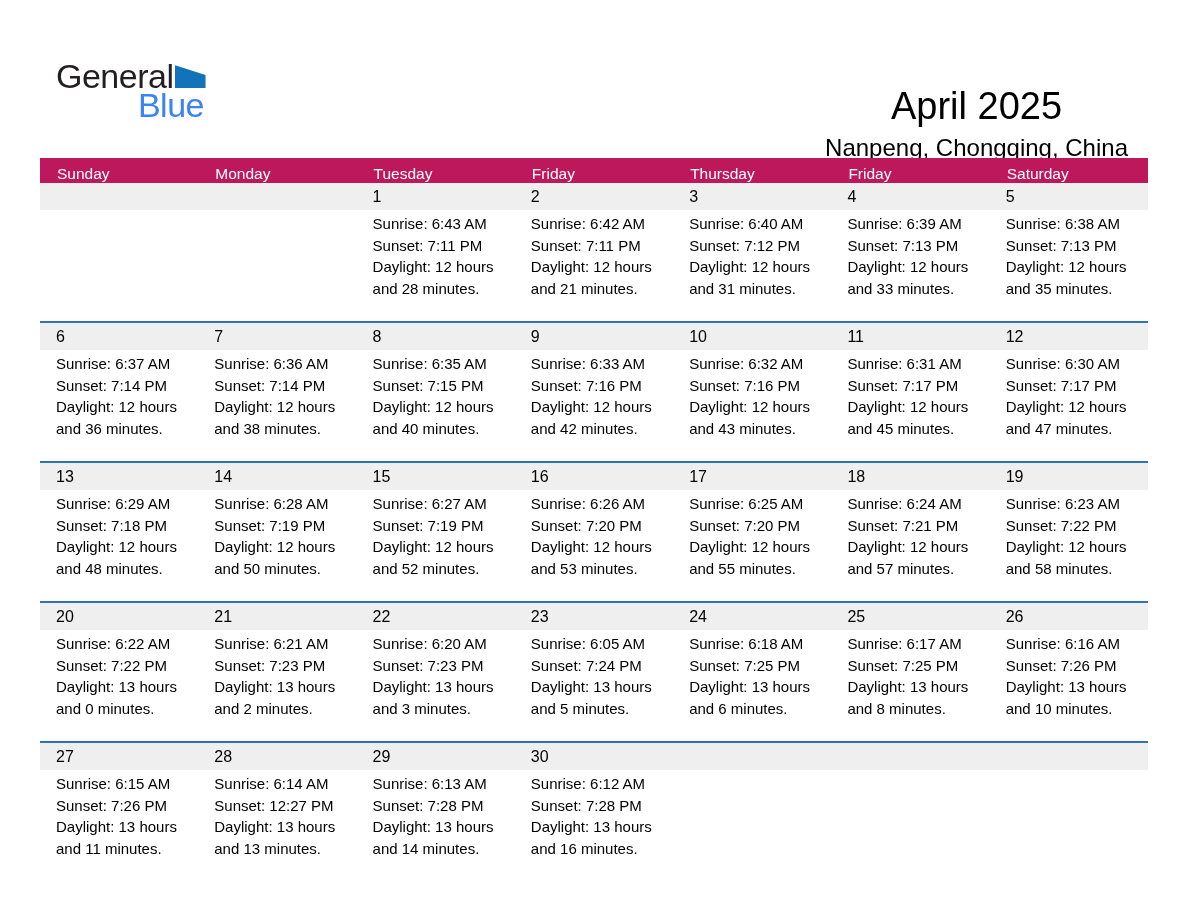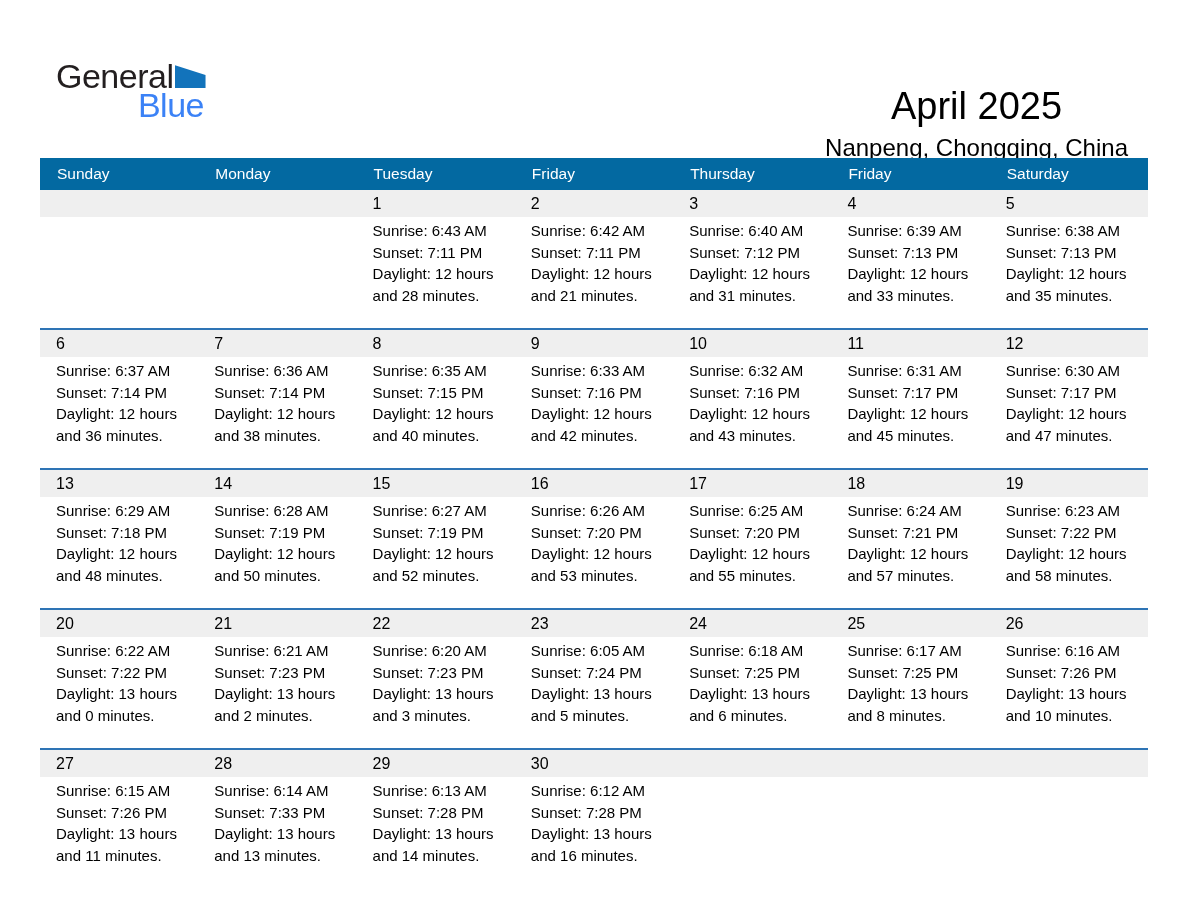--- a/index.html
+++ b/index.html
@@ -26,23 +26,23 @@
     text-align:right;padding-right:2px;margin-top:-4px;
   }
   
   .title-block{position:absolute;right:60px;top:56px;text-align:center;margin-top:28px;}
   .month-title{font-size:38px;line-height:44px;font-weight:400;color:#000;}
   .location{font-size:24px;line-height:32px;font-weight:400;color:#000000;margin-top:4px;}
   
   .calendar-wrap{position:absolute;left:40px;right:40px;top:158px;}
   table.calendar{width:100%;border-collapse:collapse;table-layout:fixed;}
   table.calendar th{
-    background:#0369a1;color:#ffffff;
+    background:#be185d;color:#ffffff;
     font-weight:400;font-size:15.5px;
-    text-align:left;padding:7px 4px 7px 17px;
+    text-align:left;padding:7px 4px 0 17px;
     height:17px;vertical-align:middle;
   }
   table.calendar td{vertical-align:top;padding:0;}
   tbody tr.sep td{border-top:2px solid #2E74B5;}
   .daynum{
     background:#EFEFEF;
     font-size:16px;line-height:19px;
     padding:4px 4px 4px 16px;
     min-height:19px;
   }
@@ -343,21 +343,21 @@
                 <div>Sunrise: 6:15 AM</div>
                 <div>Sunset: 7:26 PM</div>
                 <div>Daylight: 13 hours</div>
                 <div>and 11 minutes.</div>
               </div>
             </td>
             <td>
               <div class="daynum">28</div>
               <div class="details">
                 <div>Sunrise: 6:14 AM</div>
-                <div>Sunset: 7:33 PM</div>
+                <div>Sunset: 12:27 PM</div>
                 <div>Daylight: 13 hours</div>
                 <div>and 13 minutes.</div>
               </div>
             </td>
             <td>
               <div class="daynum">29</div>
               <div class="details">
                 <div>Sunrise: 6:13 AM</div>
                 <div>Sunset: 7:28 PM</div>
                 <div>Daylight: 13 hours</div>

